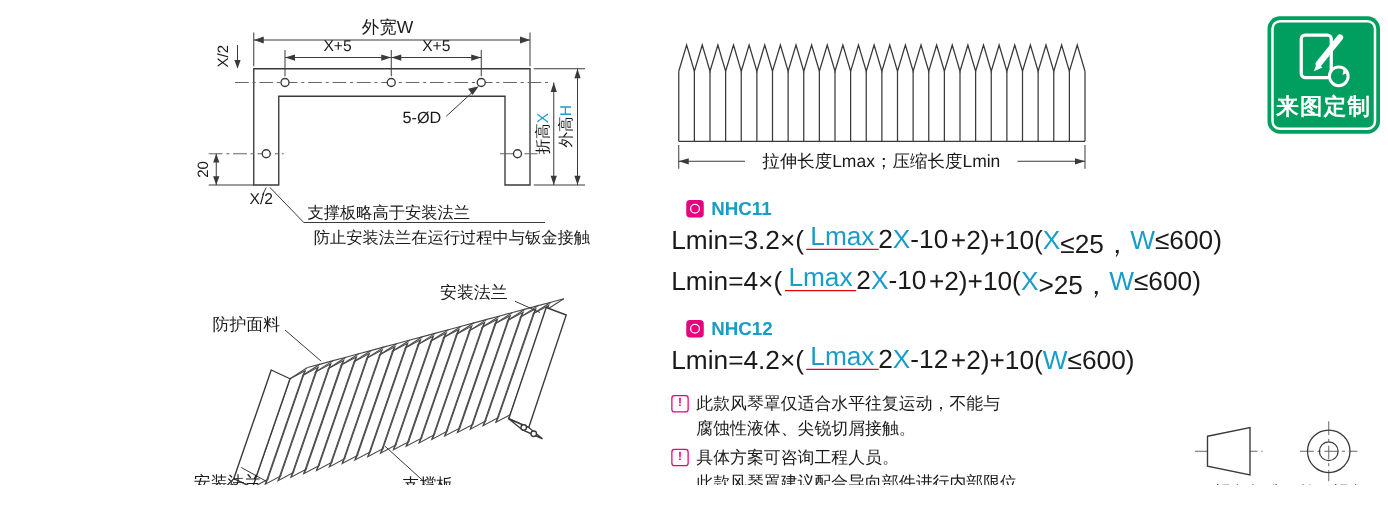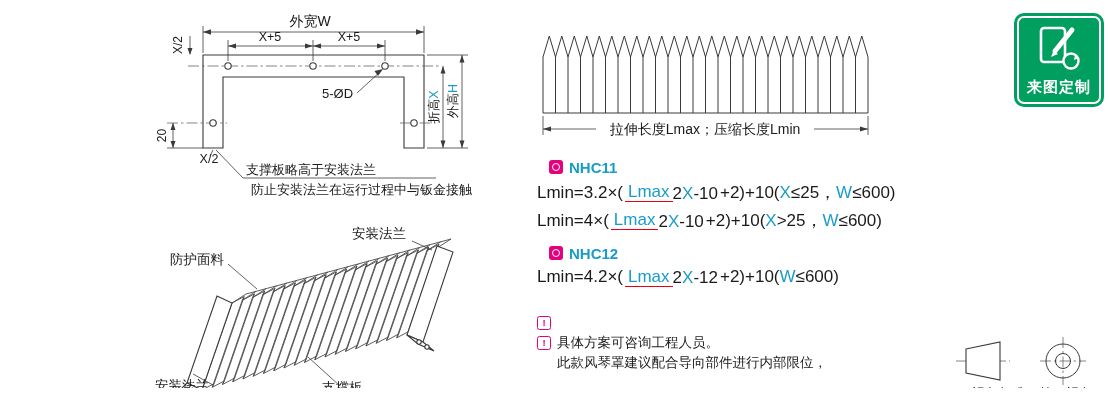--- a/index.html
+++ b/index.html
@@ -15,34 +15,34 @@
   .arr{fill:#3a3a3a;stroke:none}
   .t12{font-size:12px}.t125{font-size:12.5px}.t13{font-size:13px}.t135{font-size:13.5px}.t14{font-size:14px}
   .cyt{fill:#1a9cc9}
   .abs{position:absolute}
   .cy{color:#1a9cc9}
   .formulas{left:537px;top:156px;width:345px}
   .series-row{display:flex;align-items:center;gap:6px;height:18px;margin:2px 12px 4px}
   .series-icon{width:14px;height:14px;border-radius:3px;background:#e5007e;display:flex;align-items:center;justify-content:center}
   .series-icon i{display:block;width:6px;height:6px;border:1.6px solid #fff;border-radius:50%}
   .series-label{color:#1a9cc9;font-size:15px;font-weight:bold}
-  .formula{display:flex;align-items:center;font-size:17px;margin:5px 0;white-space:nowrap}
+  .formula{display:flex;align-items:flex-start;font-size:21px;margin:5px 0;white-space:nowrap}
   .frac{display:inline-flex;flex-direction:row;align-items:center;margin:0 2px}
   .frac .num{line-height:17px;padding:0 3px 1px;border-bottom:1.5px solid #e60012}
   .frac .den{line-height:17px;padding-top:1px}
   .gap-top{margin-top:12px}
   .cautions{left:537px;top:313px;width:370px}
   .caution{display:flex;gap:6px;margin-bottom:3px}
   .warn-icon{flex:0 0 auto;width:12px;height:12px;border:1.5px solid #e5007e;border-radius:2.5px;
              color:#e5007e;font-size:9.5px;font-weight:bold;line-height:12px;text-align:center;margin-top:3px}
   .cline{font-size:13.5px;line-height:20px}
   .badge{left:1014px;top:13px;width:90px;height:94px;background:#009e5f;border-radius:10px}
   .badge-inner{position:absolute;inset:3px;border:2px solid #fff;border-radius:7px;display:flex;
                flex-direction:column;align-items:center;justify-content:space-between;padding:7px 0 5px}
-  .badge-label{color:#fff;font-size:15px;font-weight:bold;letter-spacing:1px}
+  .badge-label{color:#fff;font-size:18px;font-weight:bold;letter-spacing:1px}
   .proj-label{left:950px;top:385px;width:165px;text-align:center;font-size:13.5px}
 </style>
 </head>
 <body>
 
 <div class="page">
 
   <svg id="drawing-layer" width="1110" height="414" viewBox="0 0 1110 414">
 
     <g>
@@ -291,20 +291,24 @@
         </span>
         <span>+2)+10(</span>
         <span class="cy">W</span>
         <span>≤600)</span>
     </div>
   </div>
 
   <div class="abs cautions">
     <div class="caution">
       <span class="warn-icon">!</span>
+      <div>
+        <div class="cline">此款风琴罩仅适合水平往复运动，不能与</div>
+        <div class="cline">腐蚀性液体、尖锐切屑接触。</div>
+      </div>
     </div>
     <div class="caution">
       <span class="warn-icon">!</span>
       <div>
         <div class="cline">具体方案可咨询工程人员。</div>
         <div class="cline">此款风琴罩建议配合导向部件进行内部限位，</div>
       </div>
     </div>
   </div>
 

